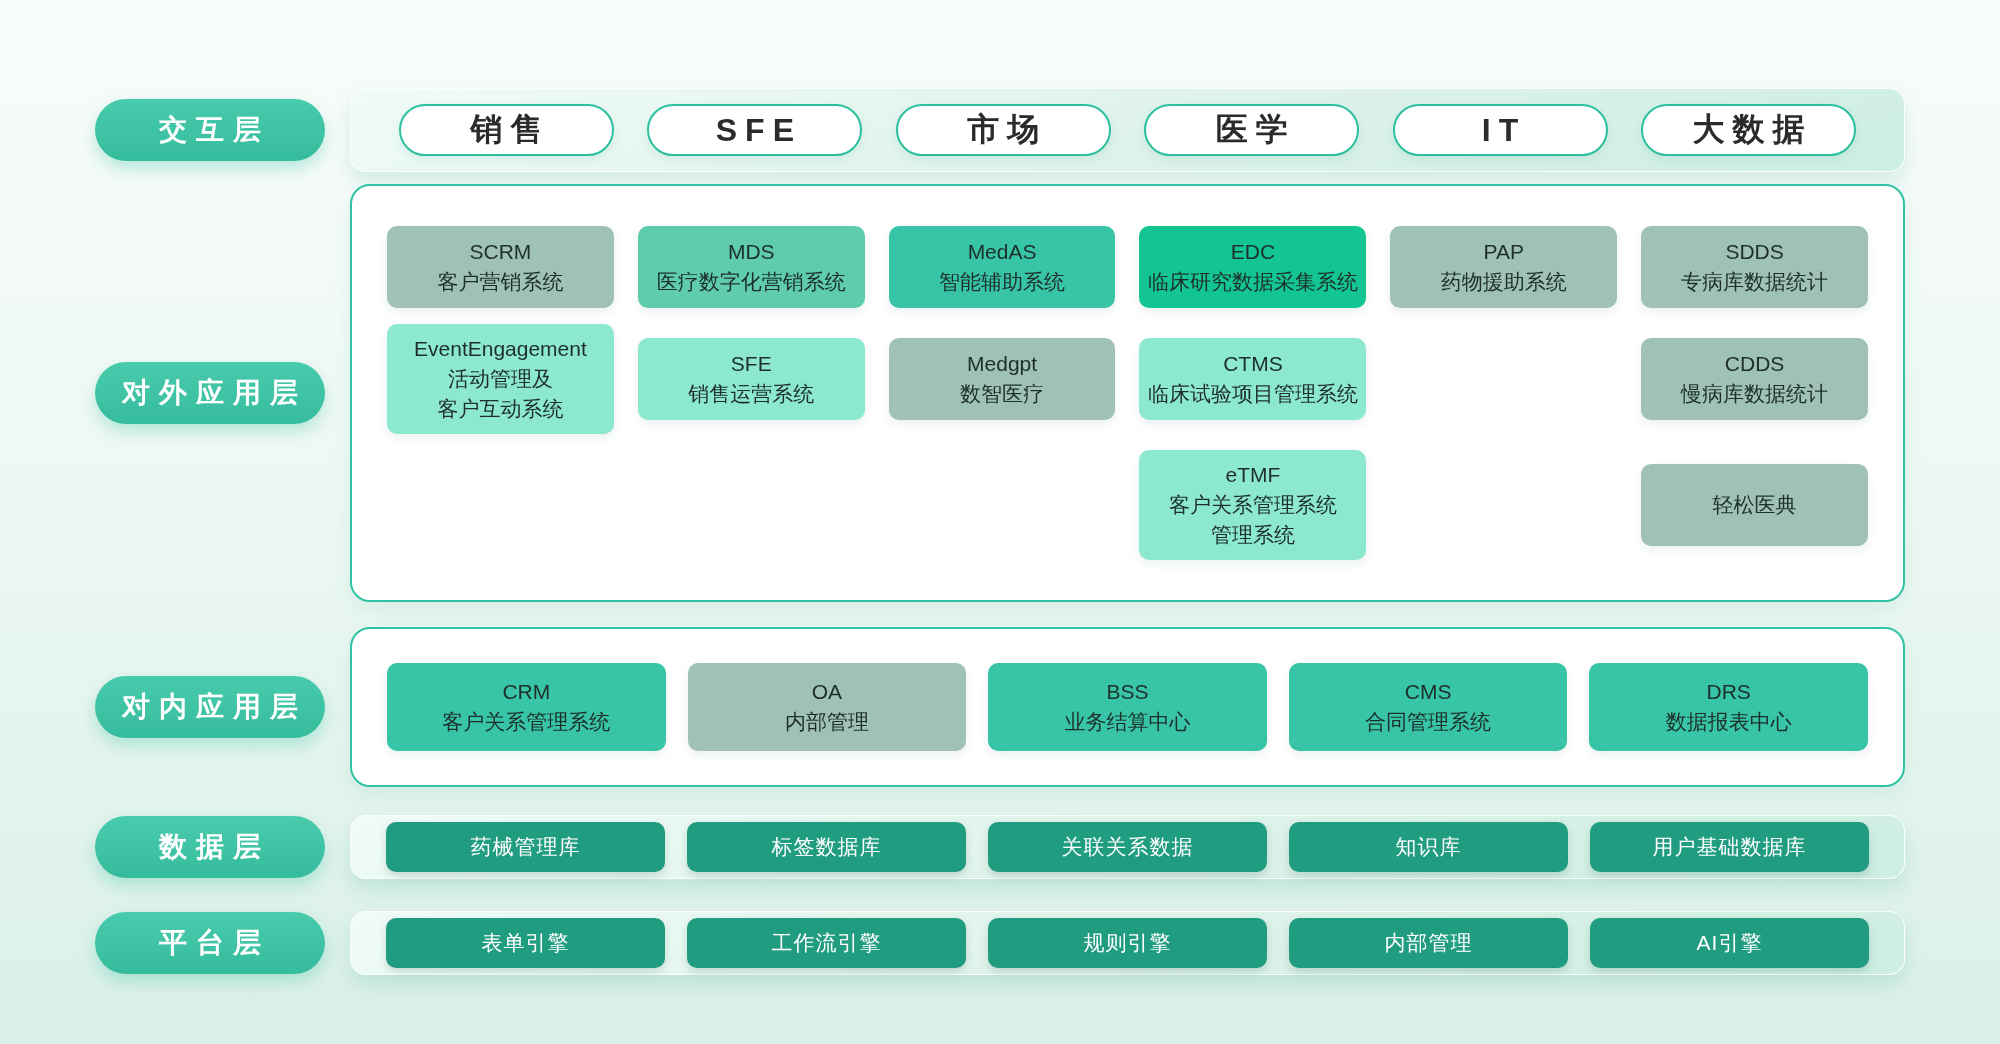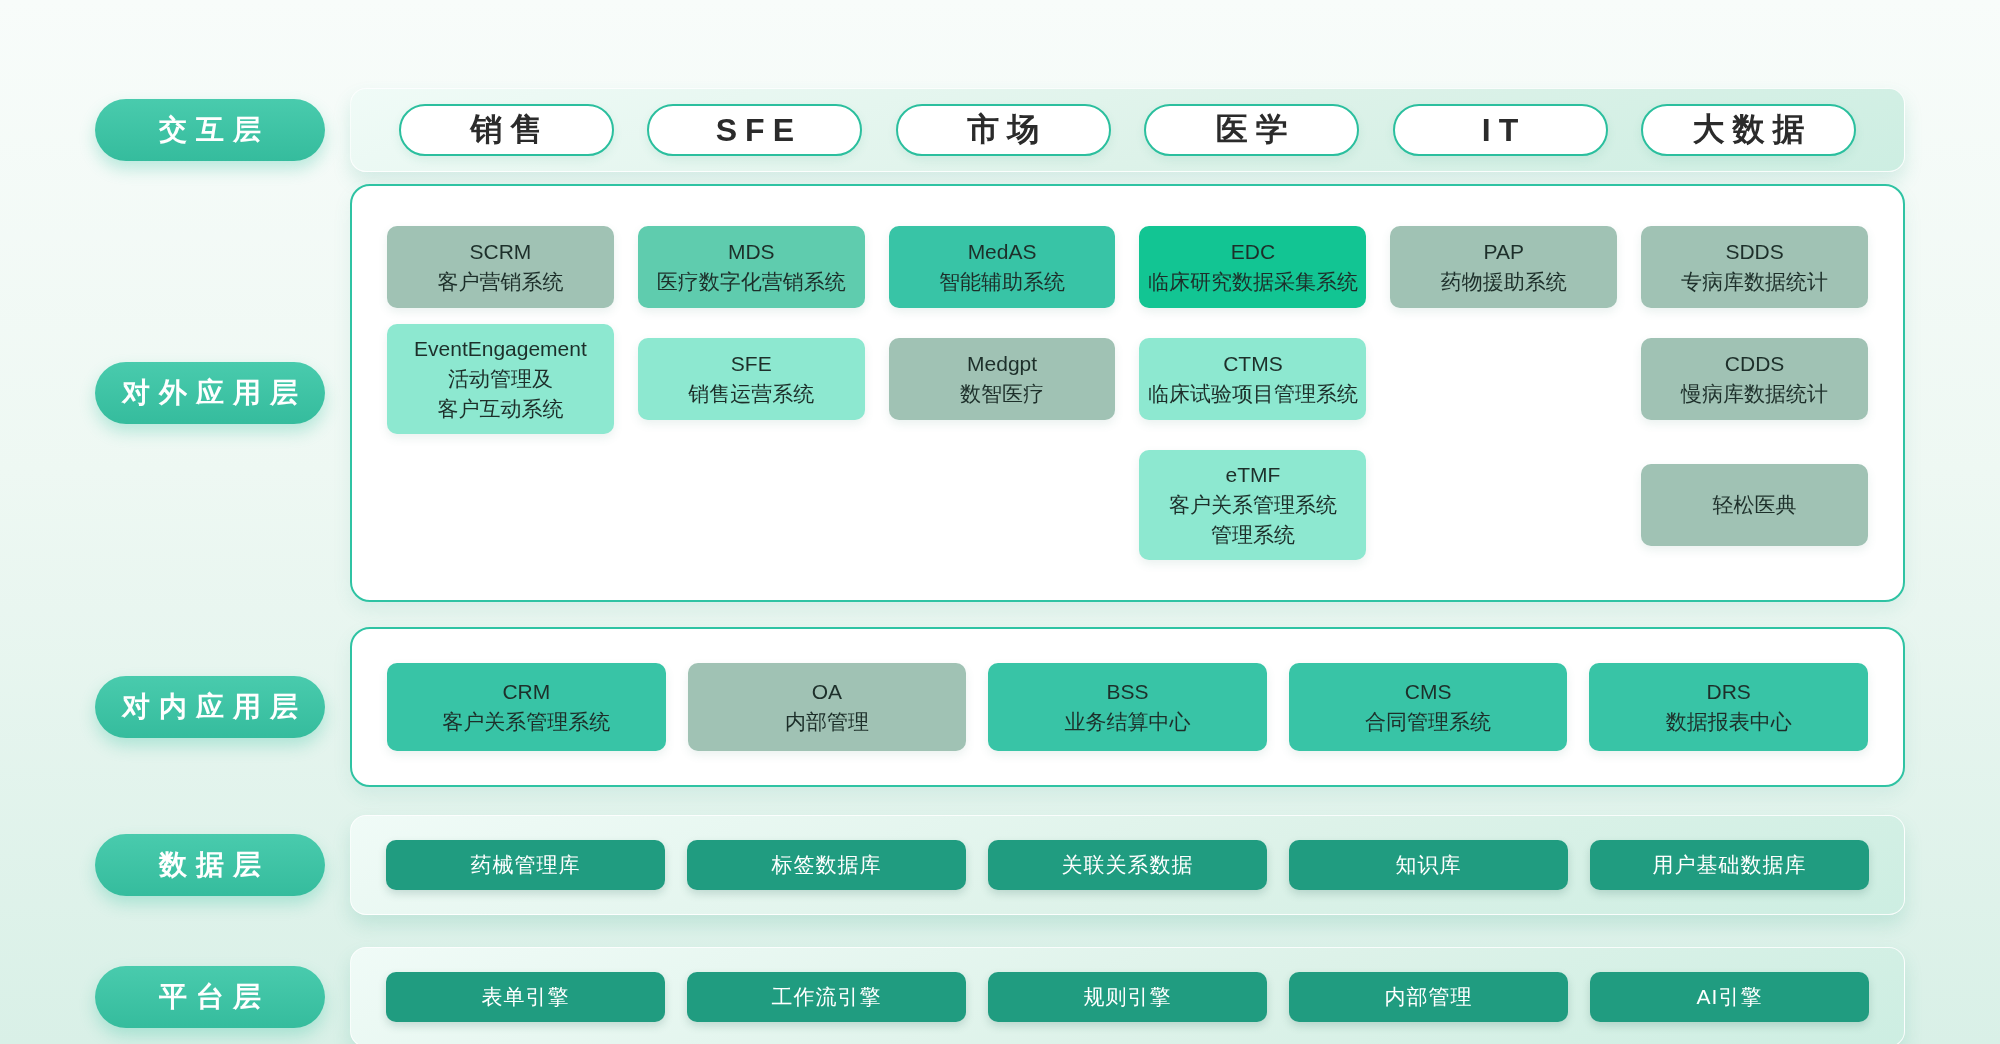--- a/index.html
+++ b/index.html
@@ -68,21 +68,21 @@
   .v-sage{background:var(--sage-box);}
   .v-teal{background:var(--teal-box);}
   .v-tealmid{background:var(--teal-mid-box);}
   .v-emerald{background:var(--emerald-box);}
   .v-mint{background:var(--mint-box);}
   
   .internal-panel{padding:34px 35px;}
   .row5{display:flex;gap:22px;}
   .row5 .box{flex:1;min-height:88px;}
   
-  .dark-panel{height:100px;display:flex;align-items:center;gap:22px;padding:0 35px;}
+  .dark-panel{height:64px;display:flex;align-items:center;gap:22px;padding:0 35px;}
   .dark-box{
     flex:1;height:50px;border-radius:10px;background:var(--dark-box);
     display:flex;align-items:center;justify-content:center;
     color:#ffffff;font-size:21px;font-weight:500;letter-spacing:1px;
     box-shadow:0 4px 8px rgba(20,90,72,.18);
     white-space:nowrap;
   }
   .mb1{margin-bottom:12px;}
   .mb2{margin-bottom:25px;}
   .mb3{margin-bottom:28px;}

